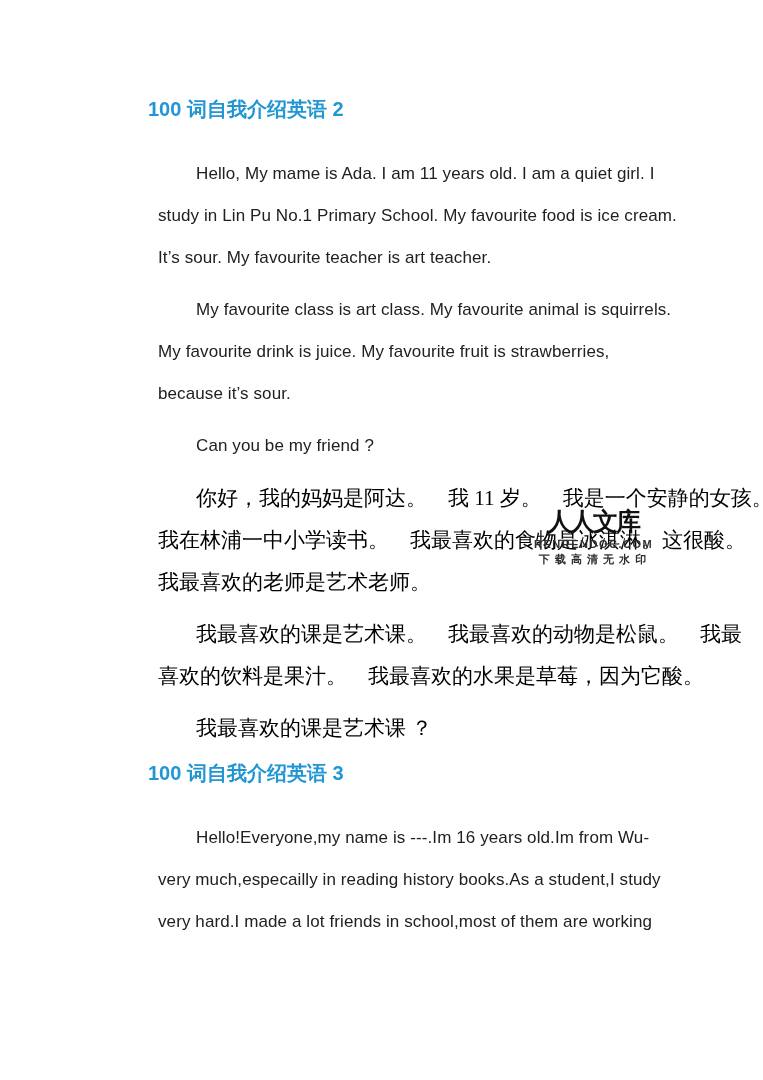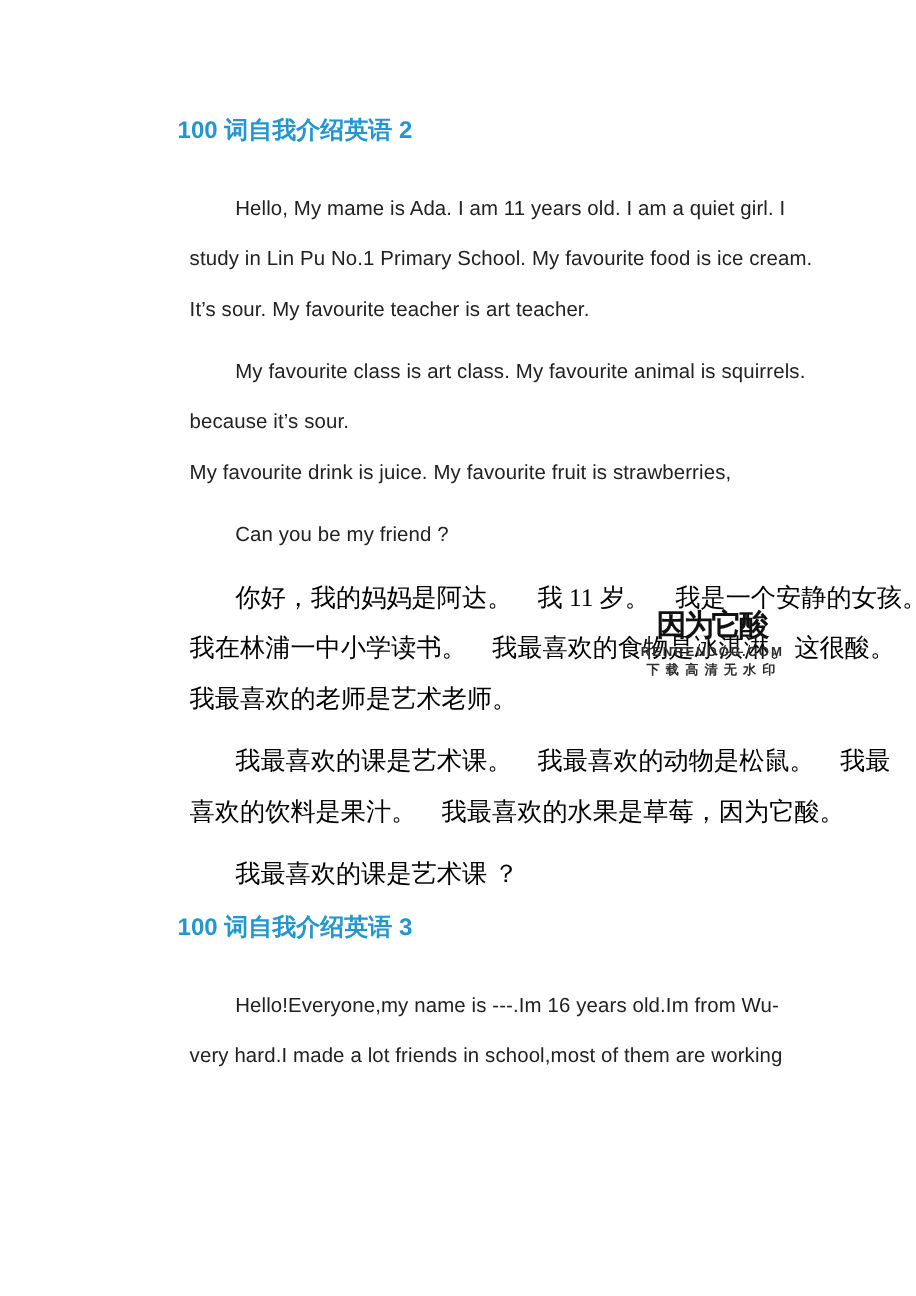--- a/index.html
+++ b/index.html
@@ -105,22 +105,22 @@
     <h2 class="heading">100 词自我介绍英语 2</h2>
 
     <div class="para en">
         <div class="line">Hello, My mame is Ada. I am 11 years old. I am a quiet girl. I</div>
         <div class="line">study in Lin Pu No.1 Primary School. My favourite food is ice cream.</div>
         <div class="line">It’s sour. My favourite teacher is art teacher.</div>
       </div>
 
     <div class="para en">
         <div class="line">My favourite class is art class. My favourite animal is squirrels.</div>
+        <div class="line">My favourite drink is juice. My favourite fruit is strawberries,</div>
         <div class="line">because it’s sour.</div>
-        <div class="line">My favourite drink is juice. My favourite fruit is strawberries,</div>
       </div>
 
     <div class="para en">
         <div class="line">Can you be my friend ?</div>
       </div>
 
     <div class="para zh">
         <div class="line">你好，我的妈妈是阿达。　我 11 岁。　我是一个安静的女孩。</div>
         <div class="line">我在林浦一中小学读书。　我最喜欢的食物是冰淇淋。这很酸。</div>
         <div class="line">我最喜欢的老师是艺术老师。</div>
@@ -132,24 +132,25 @@
       </div>
 
     <div class="para zh">
         <div class="line">我最喜欢的课是艺术课 ？</div>
       </div>
 
     <h2 class="heading">100 词自我介绍英语 3</h2>
 
     <div class="para en">
         <div class="line">Hello!Everyone,my name is ---.Im 16 years old.Im from Wu-</div>
+        <div class="line">very much,especailly in reading history books.As a student,I study</div>
         <div class="line">very hard.I made a lot friends in school,most of them are working</div>
       </div>
 
   </div>
 
   <div class="watermark">
-    <div class="wm-title">因为它酸</div>
+    <div class="wm-title">人人文库</div>
     <div class="wm-domain">RENRENDOC.COM</div>
     <div class="wm-tagline">下 载 高 清 无 水 印</div>
   </div>
 
 </div>
 
 </body></html>

